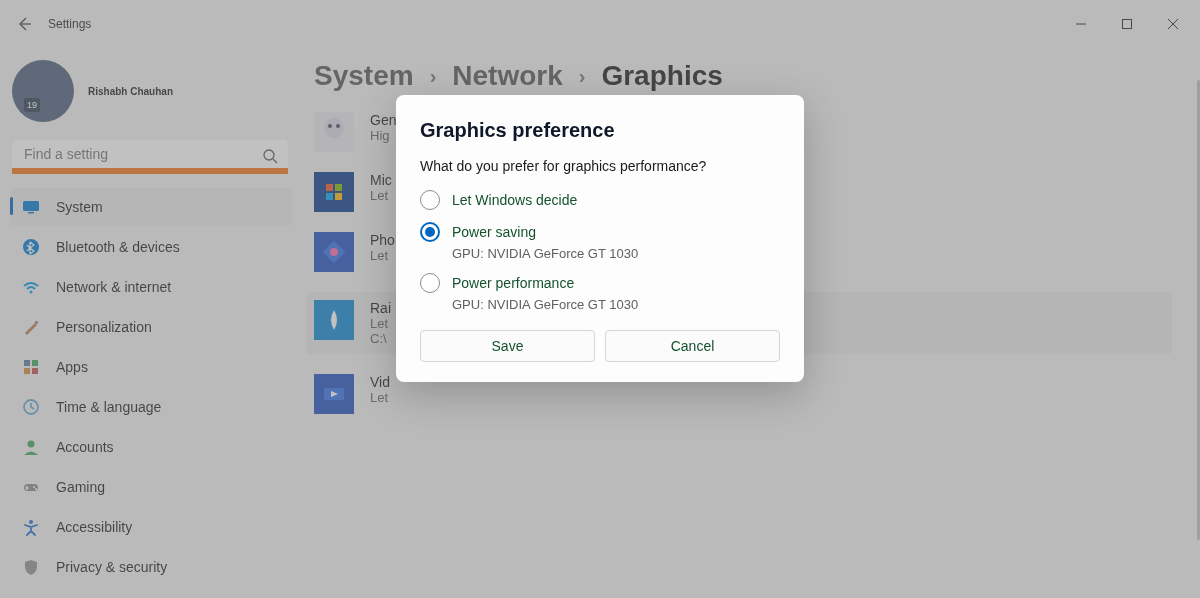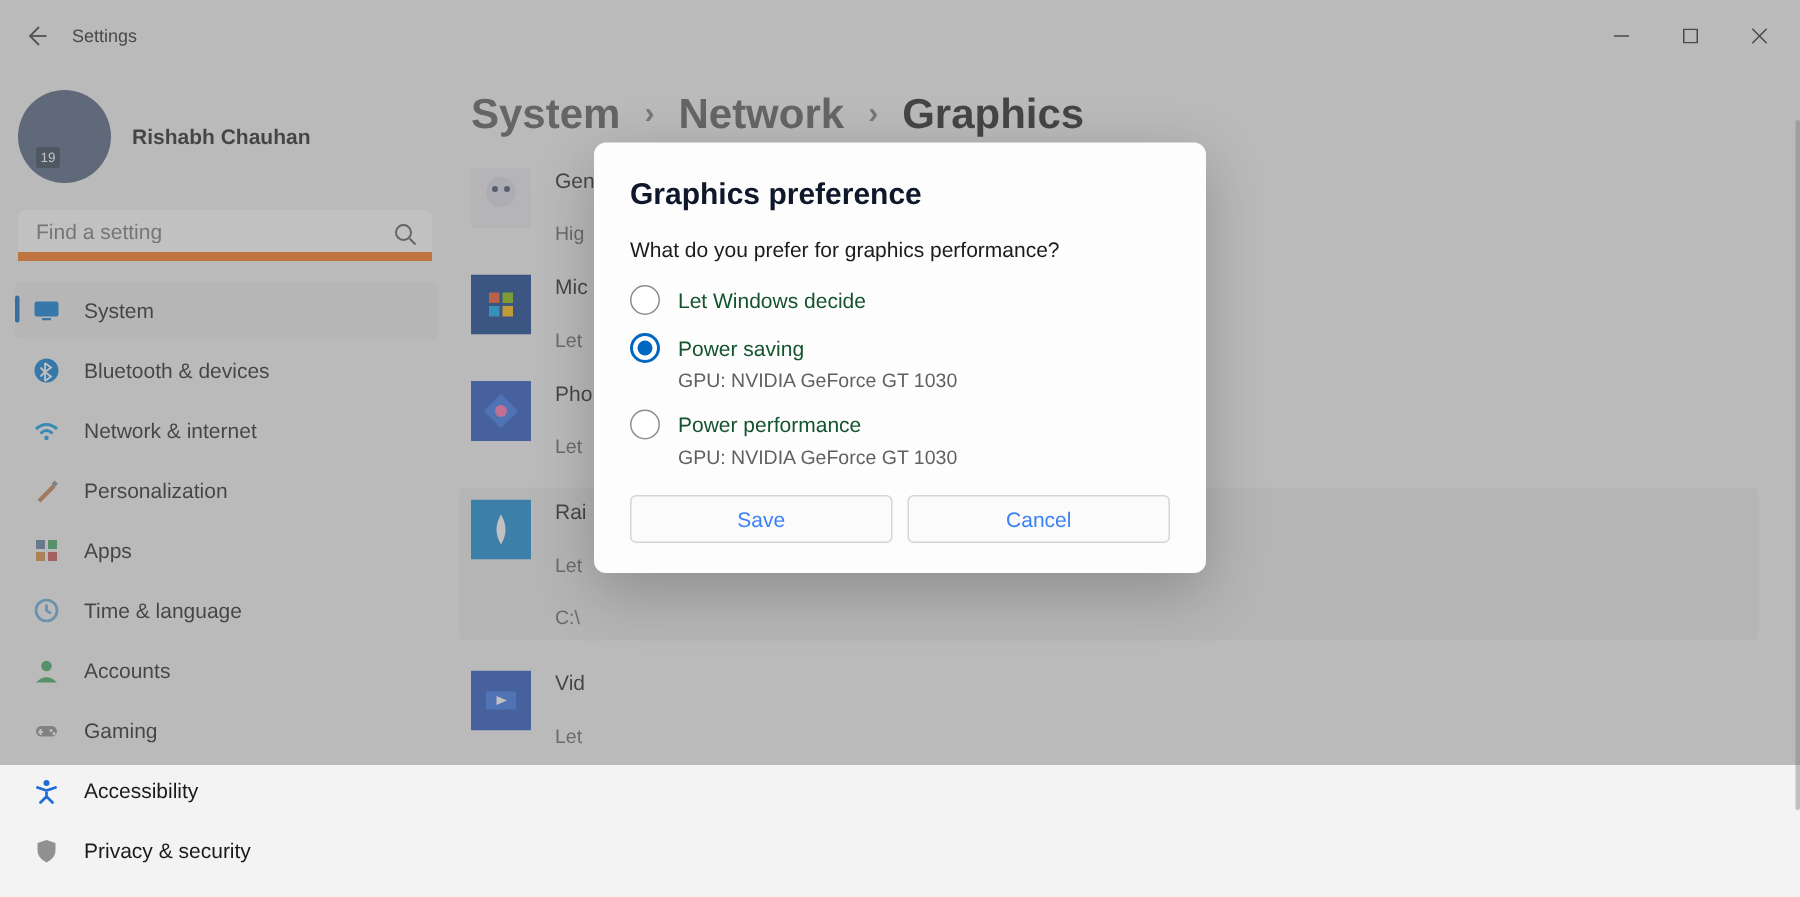--- a/index.html
+++ b/index.html
@@ -1,72 +1,72 @@
 <!DOCTYPE html>
 <html><head>
 <meta charset="utf-8">
 <style>
   * { box-sizing: border-box; margin: 0; padding: 0; font-family: "Segoe UI", -apple-system, sans-serif; }
   html, body { width: 1200px; height: 598px; overflow: hidden; background: #f3f3f3; }
-  .window { width: 1200px; height: 510px; position: relative; background: #f3f3f3; }
+  .window { width: 1200px; height: 598px; position: relative; background: #f3f3f3; }
 
   
   .titlebar { height: 48px; display: flex; align-items: center; padding: 0 4px; }
   .back-btn { width: 40px; height: 40px; display: flex; align-items: center; justify-content: center; border-radius: 4px; cursor: pointer; color: #333; }
   .wtitle { font-size: 12px; color: #222; margin-left: 4px; }
   .winctrls { margin-left: auto; display: flex; }
   .winctrls .ctrl { width: 46px; height: 32px; display: flex; align-items: center; justify-content: center; color: #222; }
 
   
   .body { display: flex; height: calc(598px - 48px); }
   .sidebar { width: 300px; padding: 4px 8px 0 10px; display: flex; flex-direction: column; gap: 0; }
   .user { display: flex; align-items: center; gap: 14px; padding: 8px 8px 18px 2px; }
   .avatar { width: 62px; height: 62px; border-radius: 50%; background: #4a5d7a; position: relative; overflow: hidden; }
   .avatar::after { content: "19"; position: absolute; left: 12px; bottom: 10px; font-size: 9px; color: #fff; background: #2c3e50; padding: 2px 3px; border-radius: 2px; }
-  .username { font-size: 14px; font-weight: 600; color: #1b1b1b; }
+  .username { font-size: 10px; font-weight: 600; color: #1b1b1b; }
   .search { position: relative; margin: 0 4px 14px 2px; }
   .search input { width: 100%; height: 34px; border: none; border-bottom: 6px solid #f97316; background: #fff; border-radius: 5px 5px 0 0; padding: 0 38px 0 12px; font-size: 14px; color: #555; outline: none; }
   .search .sicon { position: absolute; right: 10px; top: 8px; color: #555; }
   .navlist { display: flex; flex-direction: column; gap: 2px; overflow-y: auto; }
   .navitem { display: flex; align-items: center; gap: 16px; height: 38px; padding: 0 12px; border-radius: 4px; font-size: 14px; color: #1b1b1b; cursor: pointer; position: relative; }
   .navitem.active { background: #eaeaea; }
   .navitem.active::before { content: ""; position: absolute; left: 0; top: 9px; width: 3px; height: 18px; background: #0067c0; border-radius: 2px; }
   .navicon { width: 18px; height: 18px; display: flex; align-items: center; justify-content: center; }
 
   
   .content { flex: 1; padding: 12px 28px 0 14px; overflow: hidden; position: relative; }
   .crumbs { display: flex; align-items: center; gap: 16px; font-size: 28px; font-weight: 600; color: #565656; margin-bottom: 20px; }
   .crumbs .sep { color: #777; font-size: 20px; }
   .crumbs .current { color: #1a1a1a; }
   .applist { display: flex; flex-direction: column; gap: 20px; }
   .appitem { display: flex; align-items: flex-start; gap: 16px; }
   .appicon { width: 40px; height: 40px; border-radius: 4px; display: flex; align-items: center; justify-content: center; flex-shrink: 0; }
   .apptext .at { font-size: 14px; color: #1b1b1b; }
-  .apptext .as { font-size: 13px; color: #606060; margin-top: 20px; }
+  .apptext .as { font-size: 13px; color: #606060; margin-top: 0; }
   .appitem.sel { background: #e9e9e9; padding: 8px; border-radius: 4px; margin-left: -8px; }
   .scrollind { position: absolute; right: 0; top: 32px; width: 3px; height: 460px; background: #c0c0c0; border-radius: 2px; }
 
   
   .overlay { position: absolute; inset: 0; background: rgba(120,120,120,0.46); display: flex; align-items: flex-start; justify-content: center; }
   .dialog { width: 408px; margin-top: 95px; background: #fdfdfd; border-radius: 8px; box-shadow: 0 12px 40px rgba(0,0,0,0.22); padding: 24px 24px 20px 24px; display: flex; flex-direction: column; }
   .dtitle { font-size: 20px; font-weight: 600; color: #0f172a; margin-bottom: 16px; }
   .dprompt { font-size: 14px; color: #1b1b1b; margin-bottom: 16px; }
   .radiog { display: flex; flex-direction: column; gap: 12px; margin-bottom: 18px; }
   .ropt { display: flex; flex-direction: column; gap: 4px; }
   .rrow { display: flex; align-items: center; gap: 12px; }
   .radio { width: 20px; height: 20px; border-radius: 50%; border: 1px solid #8c8c8c; background: #fff; flex-shrink: 0; position: relative; }
   .radio.checked { border: 2px solid #0067c0; }
   .radio.checked::after { content: ""; position: absolute; inset: 3px; background: #0067c0; border-radius: 50%; }
   .rlabel { font-size: 14px; color: #14532d; }
   .rgpu { font-size: 13px; color: #606060; margin-left: 32px; }
   .cbrow { display: flex; align-items: center; gap: 14px; margin-bottom: 46px; margin-left: 2px; }
   .cbox { width: 20px; height: 20px; border: 1px solid #8c8c8c; border-radius: 4px; background: #fff; flex-shrink: 0; }
   .cblabel { font-size: 14px; color: #1b1b1b; }
   .dbtns { display: flex; gap: 10px; }
-  .dbtn { flex: 1; height: 32px; border: 1px solid #d5d5d5; background: #fbfbfb; border-radius: 4px; font-size: 14px; color: #3b82f6; cursor: pointer; }
+  .dbtn { flex: 1; height: 32px; border: 1px solid #d5d5d5; background: #fbfbfb; border-radius: 4px; font-size: 14px; color: #14532d; cursor: pointer; }
 </style>
 </head>
 <body>
 
 <div class="window">
 
   <div class="titlebar">
     <div class="back-btn">
       <svg width="16" height="16" viewBox="0 0 16 16">
           <path d="M10 2 L4 8 L10 14" stroke="#333" stroke-width="1.2" fill="none"></path>

